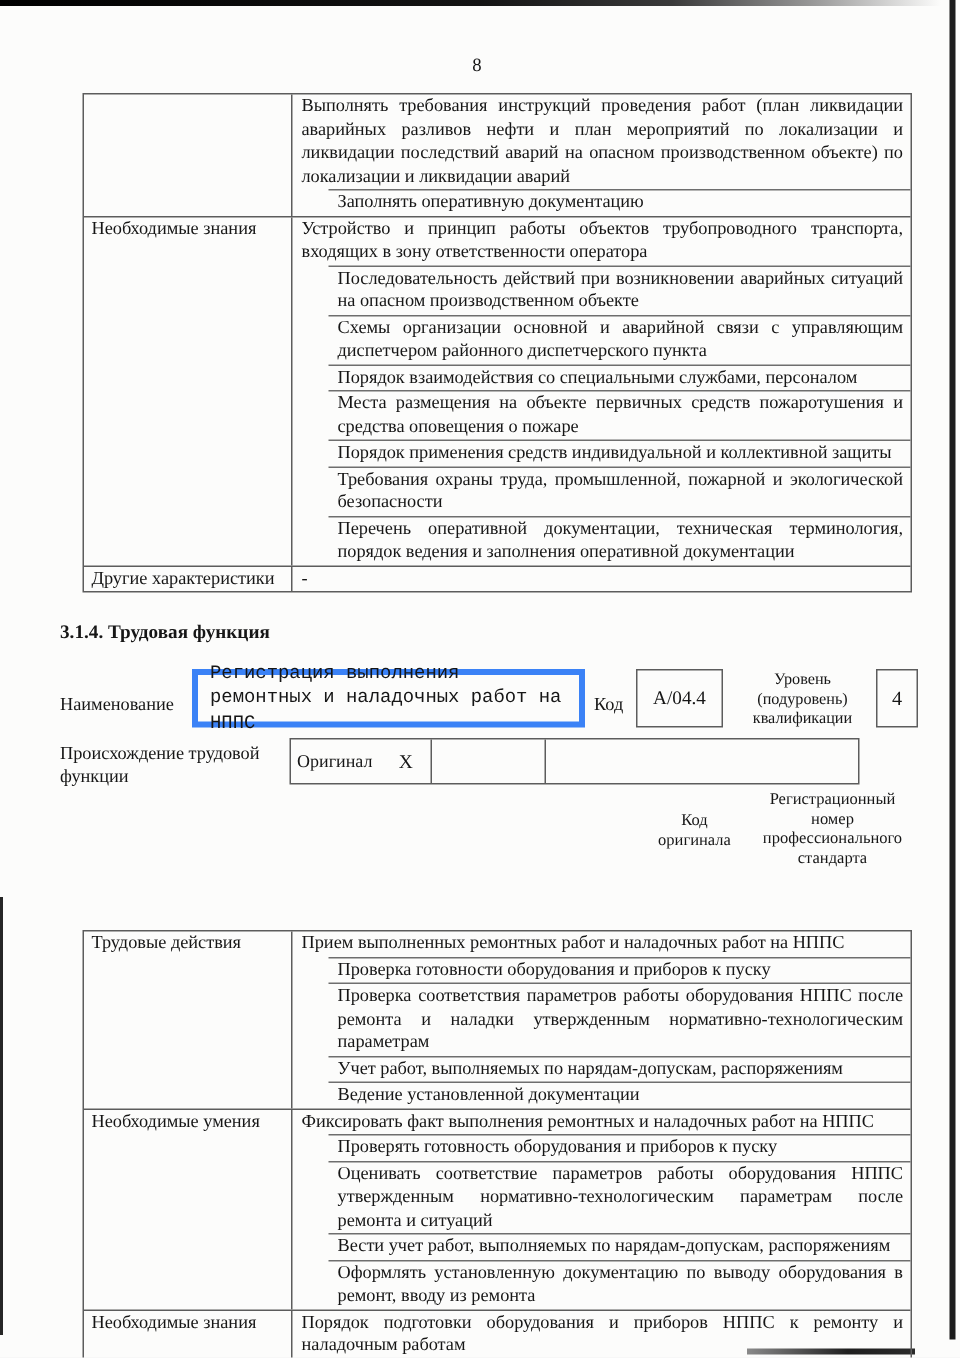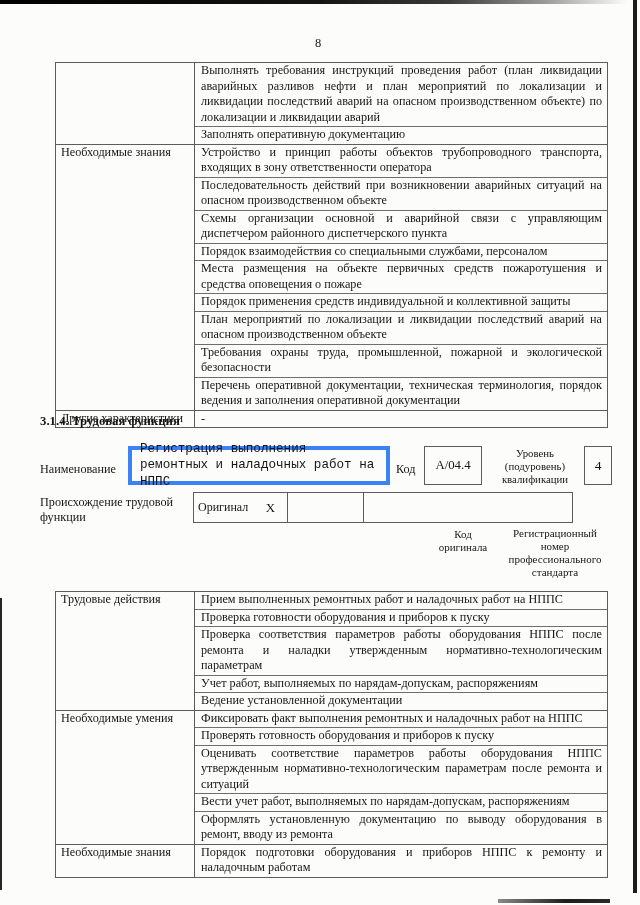--- a/index.html
+++ b/index.html
@@ -18,23 +18,23 @@
   
   .page-num{position:absolute;top:36px;left:0;width:636px;text-align:center;font-size:12.5px;}
   
   .rtable{position:absolute;left:55px;width:553px;border:1px solid #5c5c5c;box-sizing:border-box;}
   .rgroup{display:flex;align-items:stretch;}
   .rgroup + .rgroup{border-top:1px solid #5c5c5c;}
   .rlabel{flex:0 0 139px;width:139px;box-sizing:border-box;padding:0 3px 0 5px;
     border-right:1px solid #5c5c5c;font-size:12.2px;line-height:15.5px;}
   .ritems{flex:1;min-width:0;display:flex;flex-direction:column;}
   .ritem{padding:0 5px 1px 6px;font-size:12.2px;line-height:15.5px;text-align:justify;}
-  .ritem + .ritem{border-top:1px solid #6e6e6e;}
+  .ritem + .ritem{border-top:1px solid #6e6e6e;margin-left:24px;}
   #table1{top:62px;}
-  #table2{top:591px;}
+  #table2{top:620px;}
   
   .heading{position:absolute;left:40px;top:414px;font-weight:bold;font-size:12.8px;}
   
   .fn-name-label{position:absolute;left:40px;top:462px;font-size:12.2px;}
   .fn-name-box{position:absolute;left:128px;top:446px;width:262px;height:39px;border:4px solid #3b82f6;
     box-sizing:border-box;display:flex;align-items:center;padding:1px 8px;font-size:12.6px;line-height:16.5px;font-family:Liberation Mono, monospace;}
   .fn-code-label{position:absolute;left:396px;top:462px;font-size:12.2px;}
   .fn-code-box{position:absolute;left:424px;top:446px;width:58px;height:39px;border:1px solid #5c5c5c;
     box-sizing:border-box;display:flex;align-items:center;justify-content:center;font-size:12.8px;}
   .fn-level-label{position:absolute;left:489px;top:447px;width:92px;text-align:center;font-size:10.8px;line-height:13px;}
@@ -44,21 +44,21 @@
   .origin-label{position:absolute;left:40px;top:495px;width:152px;font-size:12.2px;line-height:15px;}
   .origin-table{position:absolute;left:193px;top:492px;width:380px;border:1px solid #5c5c5c;
     box-sizing:border-box;display:flex;align-items:stretch;min-height:31px;}
   .oc{box-sizing:border-box;padding:1px 4px;}
   .oc-original{flex:0 0 60px;display:flex;align-items:center;font-size:12px;}
   .oc-mark{flex:0 0 34px;display:flex;align-items:center;justify-content:center;
     font-size:13px;border-right:1px solid #5c5c5c;}
   .oc-borrowed{flex:0 0 130px;font-size:11px;line-height:13.5px;border-right:1px solid #5c5c5c;padding-top:2px;}
   .oc-empty1{flex:0 0 76px;border-right:1px solid #5c5c5c;}
   .oc-empty2{flex:1;}
-  .sub-label-code{position:absolute;left:430px;top:528px;width:66px;text-align:center;font-size:11px;line-height:13px;}
+  .sub-label-code{position:absolute;left:430px;top:541px;width:66px;text-align:center;font-size:11px;line-height:13px;}
   .sub-label-reg{position:absolute;left:500px;top:527px;width:110px;text-align:center;font-size:11px;line-height:13px;}
 </style>
 </head>
 <body>
 
 <div class="page">
 
   <div class="art-top"></div>
   <div class="art-right"></div>
   <div class="art-left"></div>
@@ -76,21 +76,20 @@
     </div>
     <div class="rgroup">
       <div class="rlabel">Необходимые знания</div>
       <div class="ritems">
         <div class="ritem">Устройство и принцип работы объектов трубопроводного транспорта, входящих в зону ответственности оператора</div>
         <div class="ritem">Последовательность действий при возникновении аварийных ситуаций на опасном производственном объекте</div>
         <div class="ritem">Схемы организации основной и аварийной связи с управляющим диспетчером районного диспетчерского пункта</div>
         <div class="ritem">Порядок взаимодействия со специальными службами, персоналом</div>
         <div class="ritem">Места размещения на объекте первичных средств пожаротушения и средства оповещения о пожаре</div>
         <div class="ritem">Порядок применения средств индивидуальной и коллективной защиты</div>
-        <div class="ritem">План мероприятий по локализации и ликвидации последствий аварий на опасном производственном объекте</div>
         <div class="ritem">Требования охраны труда, промышленной, пожарной и экологической безопасности</div>
         <div class="ritem">Перечень оперативной документации, техническая терминология, порядок ведения и заполнения оперативной документации</div>
       </div>
     </div>
     <div class="rgroup">
       <div class="rlabel">Другие характеристики</div>
       <div class="ritems">
         <div class="ritem">-</div>
       </div>
     </div>

